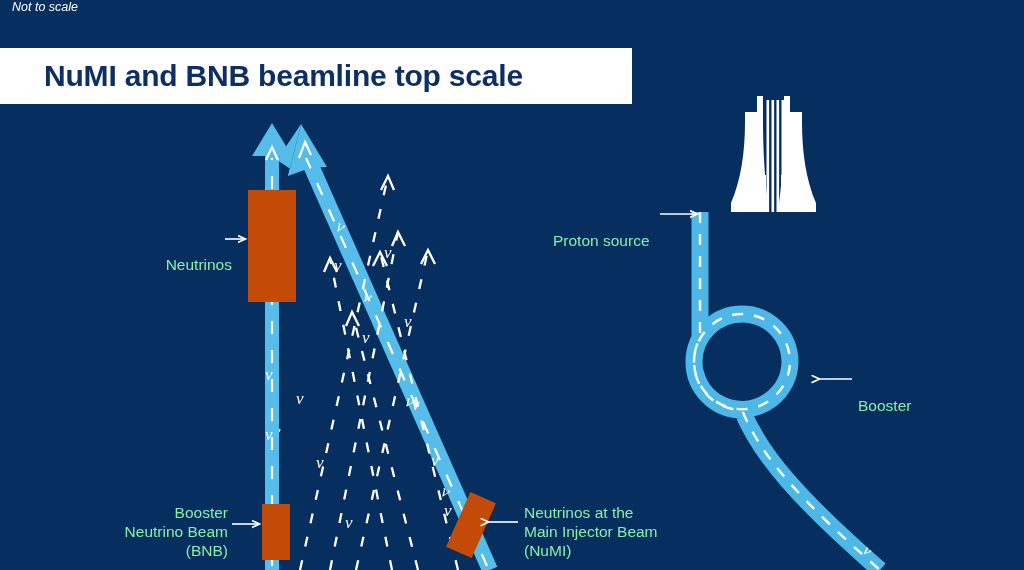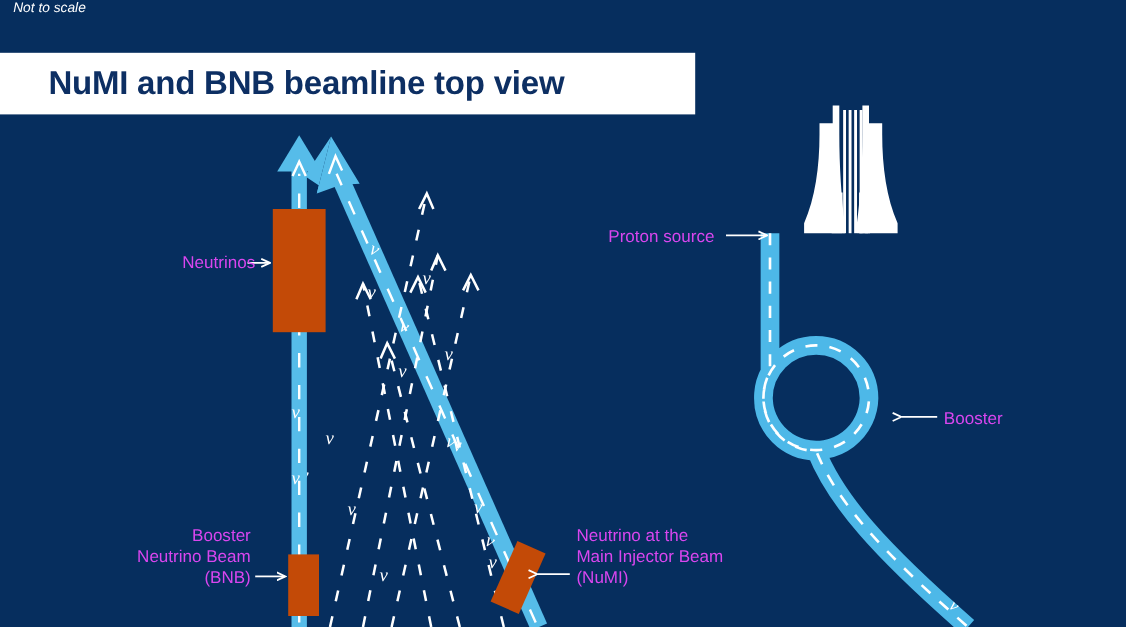--- a/index.html
+++ b/index.html
@@ -36,24 +36,25 @@
     margin-left: 44px;
     color: #0d2f63;
     font-size: 30px;
     font-weight: bold;
     letter-spacing: -0.2px;
     white-space: nowrap;
   }
   
   .label {
     position: absolute;
-    color: #d946ef;
+    color: #86efac;
     font-size: 15.5px;
     line-height: 19px;
     white-space: pre-line;
+    margin-top: 25px;
   }
   #label-microboone {
     left: 112px;
     top: 230px;
     text-align: right;
     width: 120px;
   }
   #label-bnb {
     left: 80px;
     top: 478px;
@@ -206,30 +207,30 @@
     <rect x="248" y="190" width="48" height="112" fill="#c34a07"></rect>
     <rect x="262" y="504" width="28" height="56" fill="#c34a07"></rect>
     <rect x="-14" y="-30" width="28" height="60" fill="#c34a07" transform="translate(471,525) rotate(24)"></rect>
 
     <line x1="225" y1="239" x2="245" y2="239" stroke="#ffffff" stroke-width="1.6" marker-end="url(#whiteArrowR)"></line>
     <line x1="232" y1="524" x2="259" y2="524" stroke="#ffffff" stroke-width="1.6" marker-end="url(#whiteArrowR)"></line>
     <line x1="518" y1="522" x2="487" y2="522" stroke="#ffffff" stroke-width="1.6" marker-end="url(#whiteArrowL)"></line>
   </svg>
 
   <div id="title-banner">
-    <div id="title-text">NuMI and BNB beamline top view</div>
+    <div id="title-text">NuMI and BNB beamline top scale</div>
   </div>
 
   <div class="label" id="label-microboone">Neutrinos</div>
 
   <div class="label" id="label-bnb">Booster
 Neutrino Beam
 (BNB)</div>
 
-  <div class="label" id="label-numi">Neutrino at the
+  <div class="label" id="label-numi">Neutrinos at the
 Main Injector Beam
 (NuMI)</div>
 
   <div class="label" id="label-proton-source">Proton source</div>
 
   <div class="label" id="label-booster">Booster</div>
 
   <div id="label-notscale">Not to scale</div>
 
 </div>

